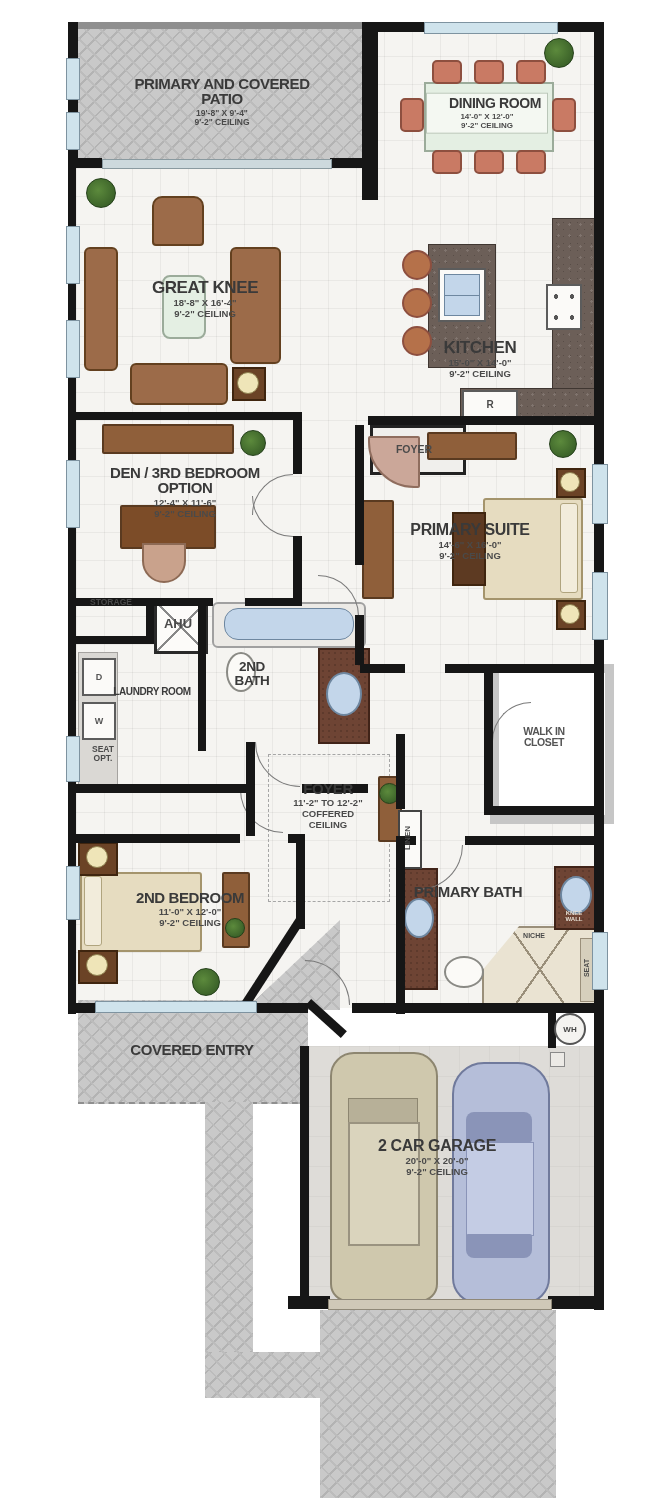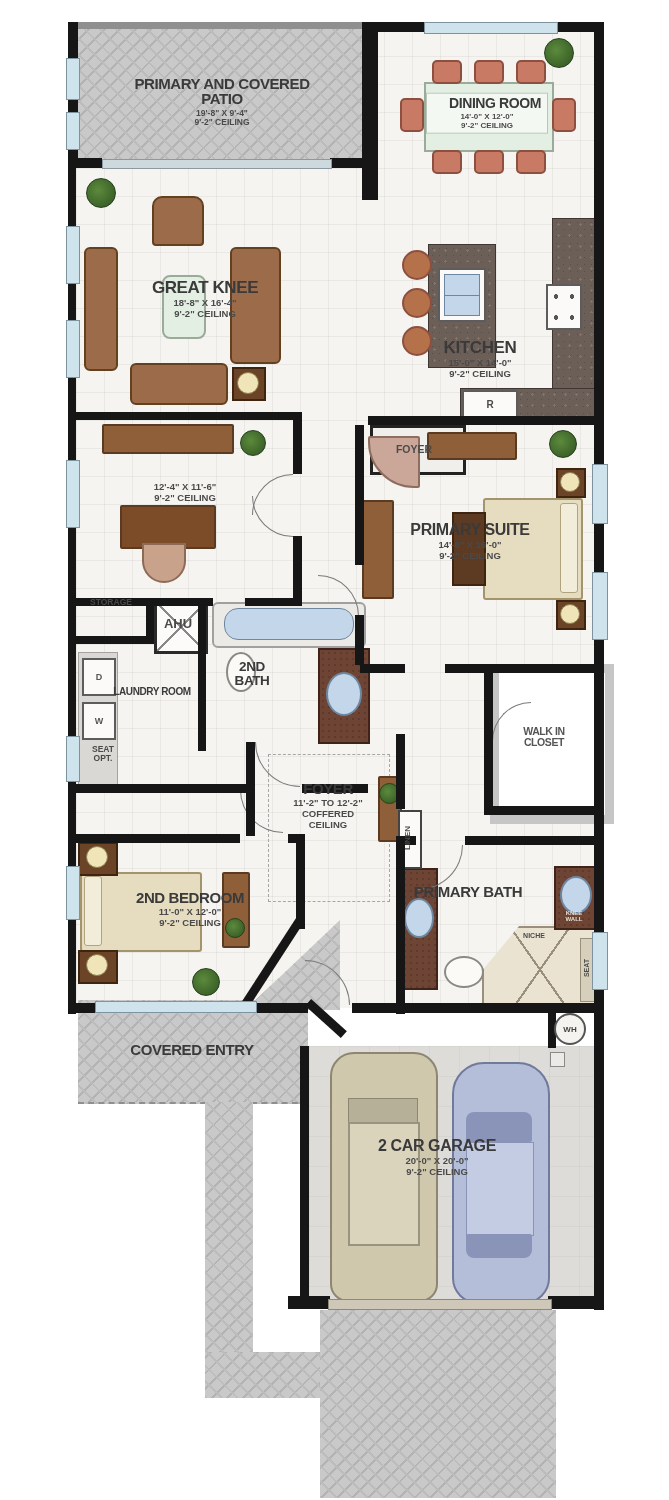--- a/index.html
+++ b/index.html
@@ -268,20 +268,21 @@
     <div class="rd">18'-8" X 16'-4"</div>
     <div class="rd" style="margin-top:0;">9'-2" CEILING</div>
   </div>
   <div class="lbl" style="left:480px;top:360px;">
     <div class="rn nw">KITCHEN</div>
     <div class="rd">15'-0" X 14'-0"</div>
     <div class="rd" style="margin-top:0;">9'-2" CEILING</div>
   </div>
   <div class="tiny" style="left:414px;top:450px;font-size:10.5px;">FOYER</div>
   <div class="lbl" style="left:185px;top:492px;width:180px;">
+    <div class="rn" style="font-size:15px;">DEN / 3RD BEDROOM OPTION</div>
     <div class="rd">12'-4" X 11'-6"</div>
     <div class="rd" style="margin-top:0;">9'-2" CEILING</div>
   </div>
   <div class="lbl" style="left:470px;top:542px;">
     <div class="rn nw" style="font-size:16px;">PRIMARY SUITE</div>
     <div class="rd">14'-6" X 16'-0"</div>
     <div class="rd" style="margin-top:0;">9'-2" CEILING</div>
   </div>
   <div class="tiny" style="left:111px;top:602px;font-size:8.5px;">STORAGE</div>
   <div class="tiny" style="left:178px;top:624px;font-size:13px;">AHU</div>

